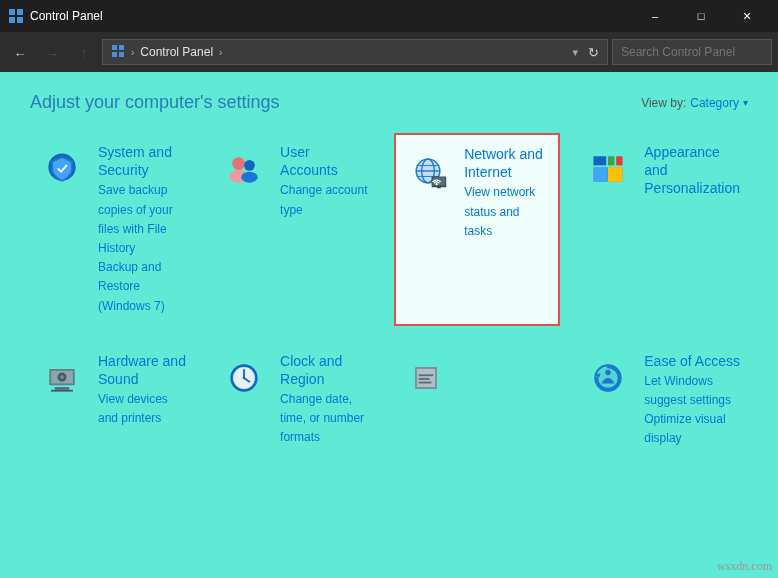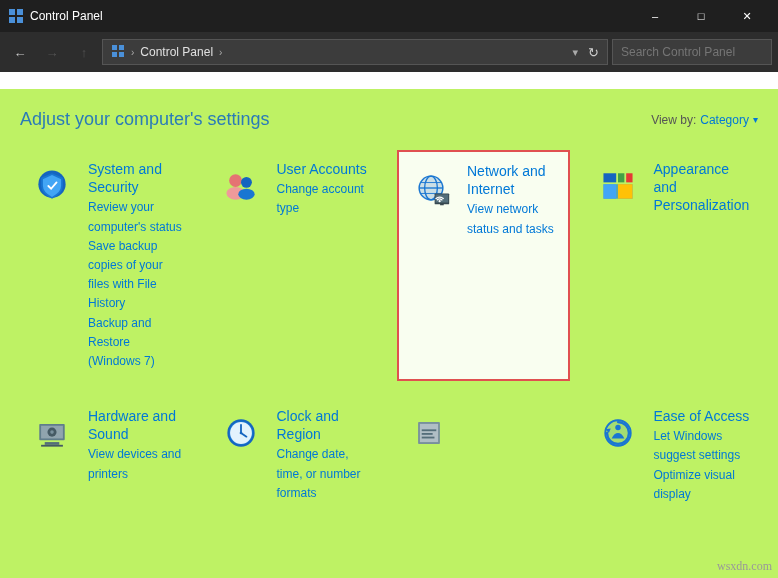--- a/index.html
+++ b/index.html
@@ -126,24 +126,23 @@
       border: none;
       outline: none;
       color: #ccc;
       font-size: 12px;
       flex: 1;
     }
 
     
     .content {
       flex: 1;
-      background: #bef264;
+      background: #5eead4;
       overflow: auto;
-      padding: 20px 20px;
-      margin-top: 17px;
+      padding: 20px 30px;
     }
 
     
     .header-row {
       display: flex;
       align-items: center;
       justify-content: space-between;
       margin-bottom: 20px;
     }
     .page-title-text {
@@ -314,21 +313,20 @@
           <svg width="44" height="44" viewBox="0 0 44 44">
             <ellipse cx="22" cy="20" rx="15" ry="15" fill="#1565c0"></ellipse>
             <path d="M22 8 L34 13 L34 22 Q34 30 22 36 Q10 30 10 22 L10 13 Z" fill="#1976d2"></path>
             <path d="M22 10 L32 14.5 L32 22 Q32 28.5 22 34 Q12 28.5 12 22 L12 14.5 Z" fill="#42a5f5"></path>
             <path d="M18 22 L21 25 L27 18" stroke="white" stroke-width="2" fill="none" stroke-linecap="round"></path>
           </svg>
         </div>
         <div class="category-text">
           <div class="category-title">System and Security</div>
           <div class="category-links">
-            <a class="category-link">Review your computer's status</a>
             <a class="category-link">Save backup copies of your files with File History</a>
             <a class="category-link">Backup and Restore (Windows 7)</a>
           </div>
         </div>
       </div>
 
       <div class="category-item">
         <div class="category-icon icon-users">
           <svg width="44" height="44" viewBox="0 0 44 44">
             <circle cx="16" cy="16" r="7" fill="#e57373"></circle>

